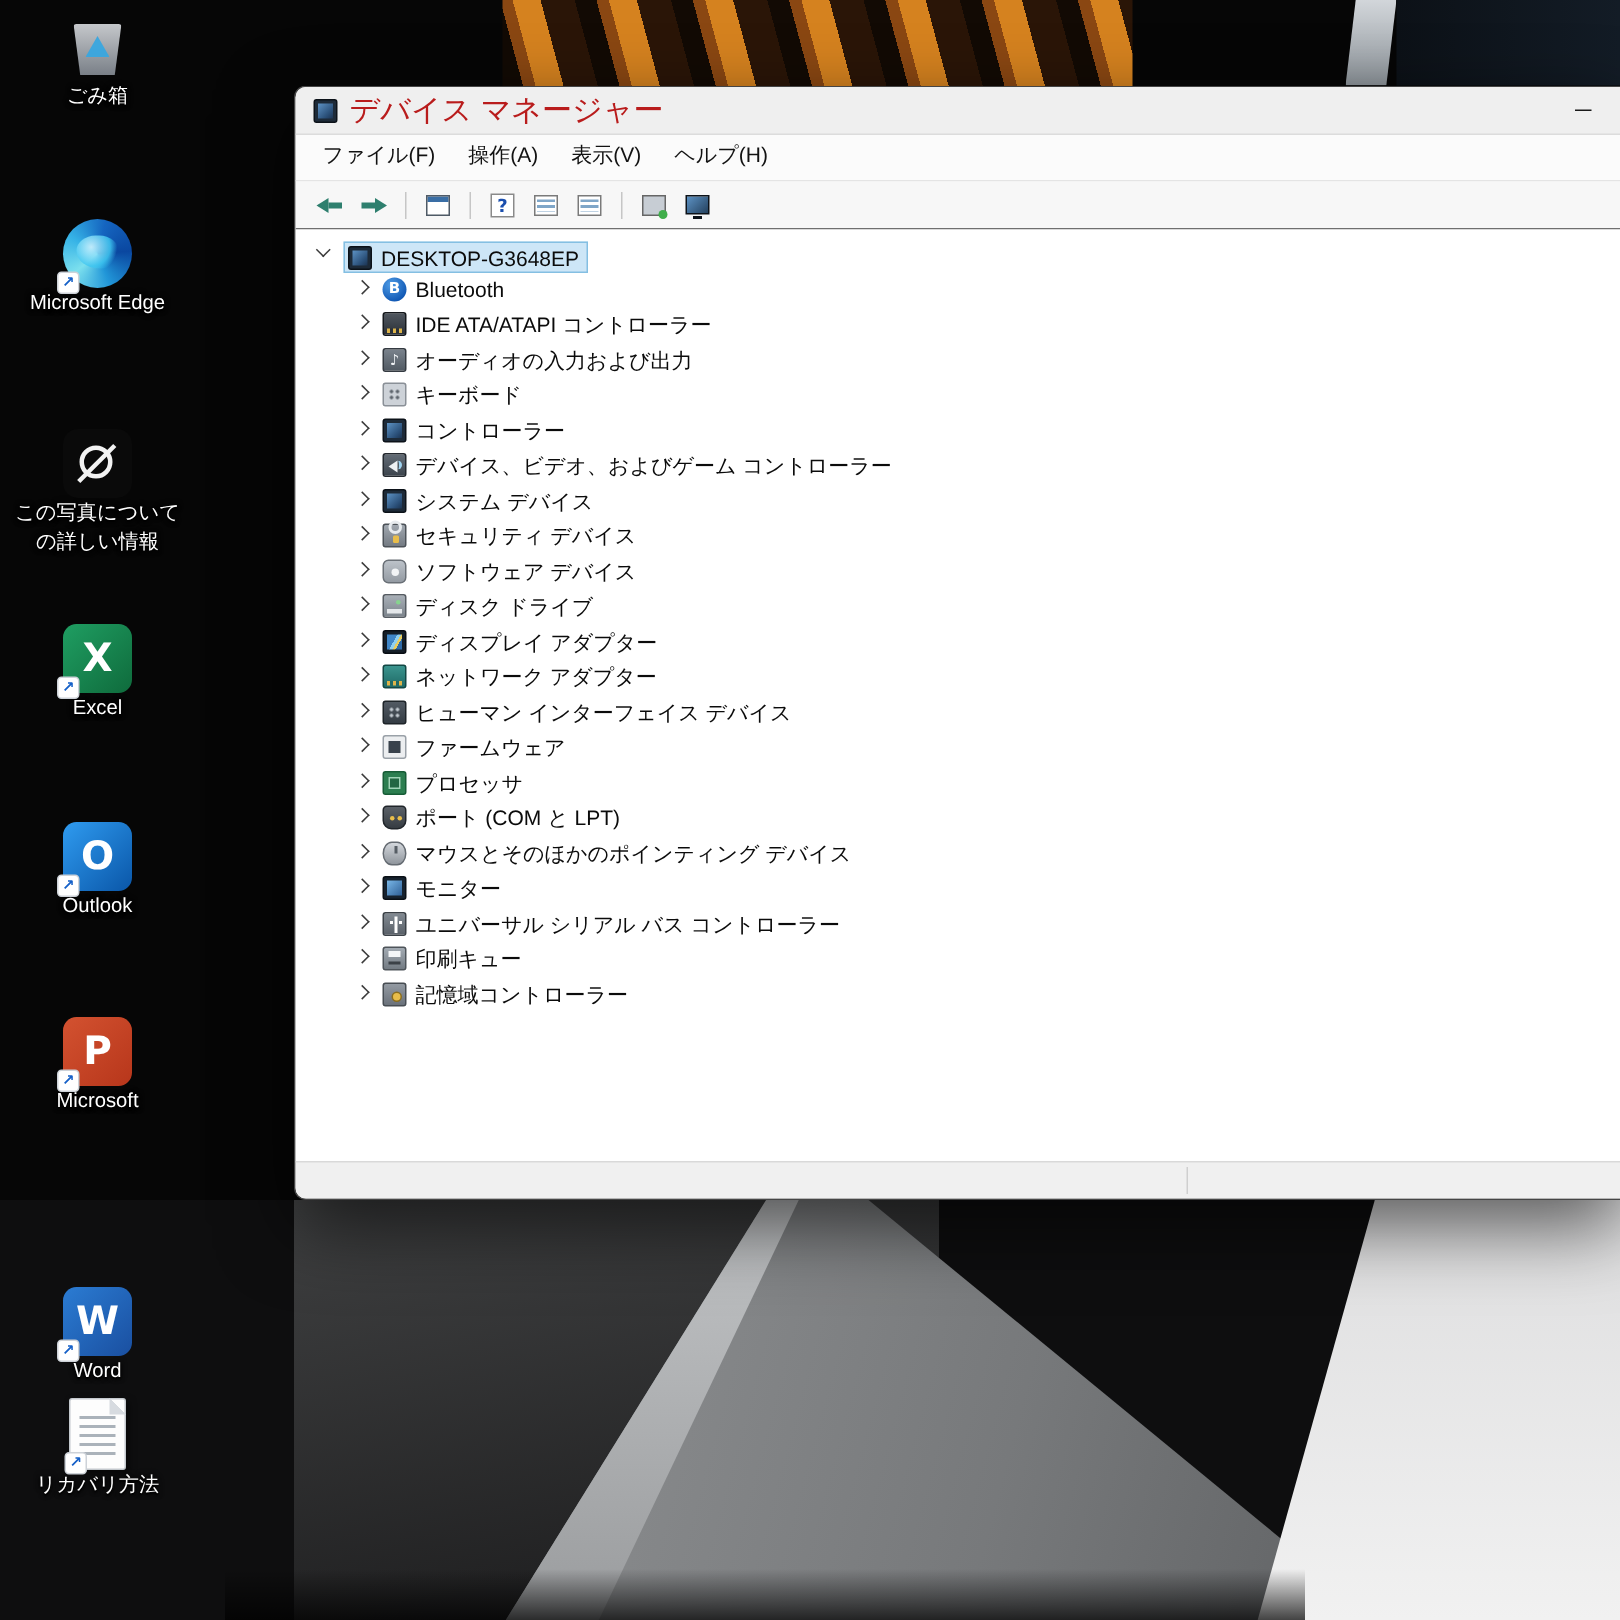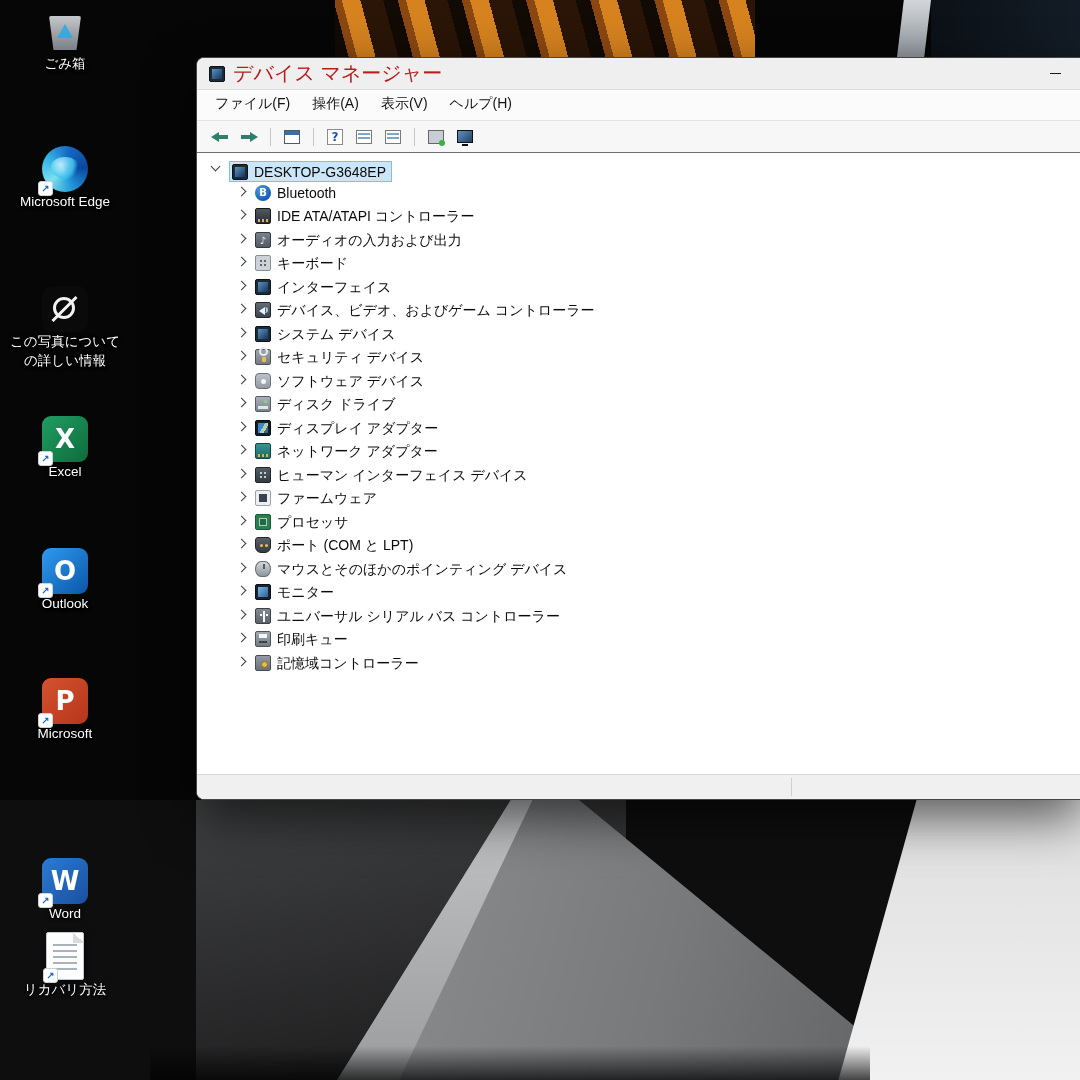--- a/index.html
+++ b/index.html
@@ -300,21 +300,21 @@
     <span class="tree-label">オーディオの入力および出力</span>
   </div>
           <div class="tree-row">
     <span class="chev chev-right"></span>
     <span class="ti" data-icon="keyboard"></span>
     <span class="tree-label">キーボード</span>
   </div>
           <div class="tree-row">
     <span class="chev chev-right"></span>
     <span class="ti" data-icon="computer"></span>
-    <span class="tree-label">インターフェイス</span>
+    <span class="tree-label">コントローラー</span>
   </div>
           <div class="tree-row">
     <span class="chev chev-right"></span>
     <span class="ti" data-icon="sound-video-game"></span>
     <span class="tree-label">デバイス、ビデオ、およびゲーム コントローラー</span>
   </div>
           <div class="tree-row">
     <span class="chev chev-right"></span>
     <span class="ti" data-icon="system-devices"></span>
     <span class="tree-label">システム デバイス</span>

